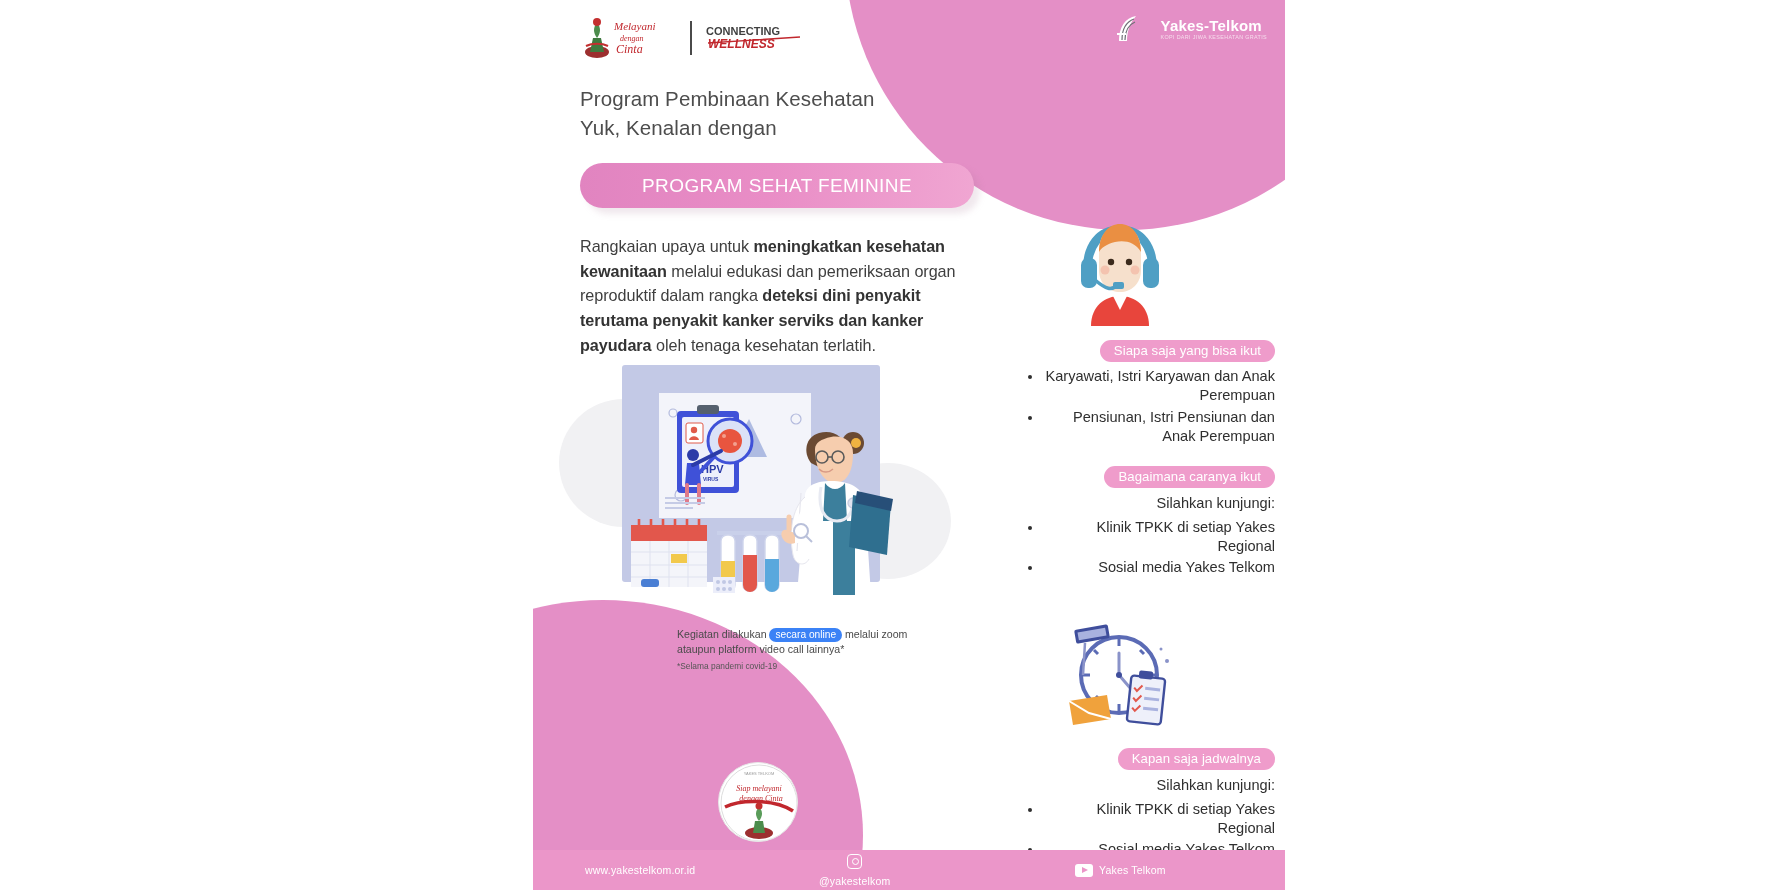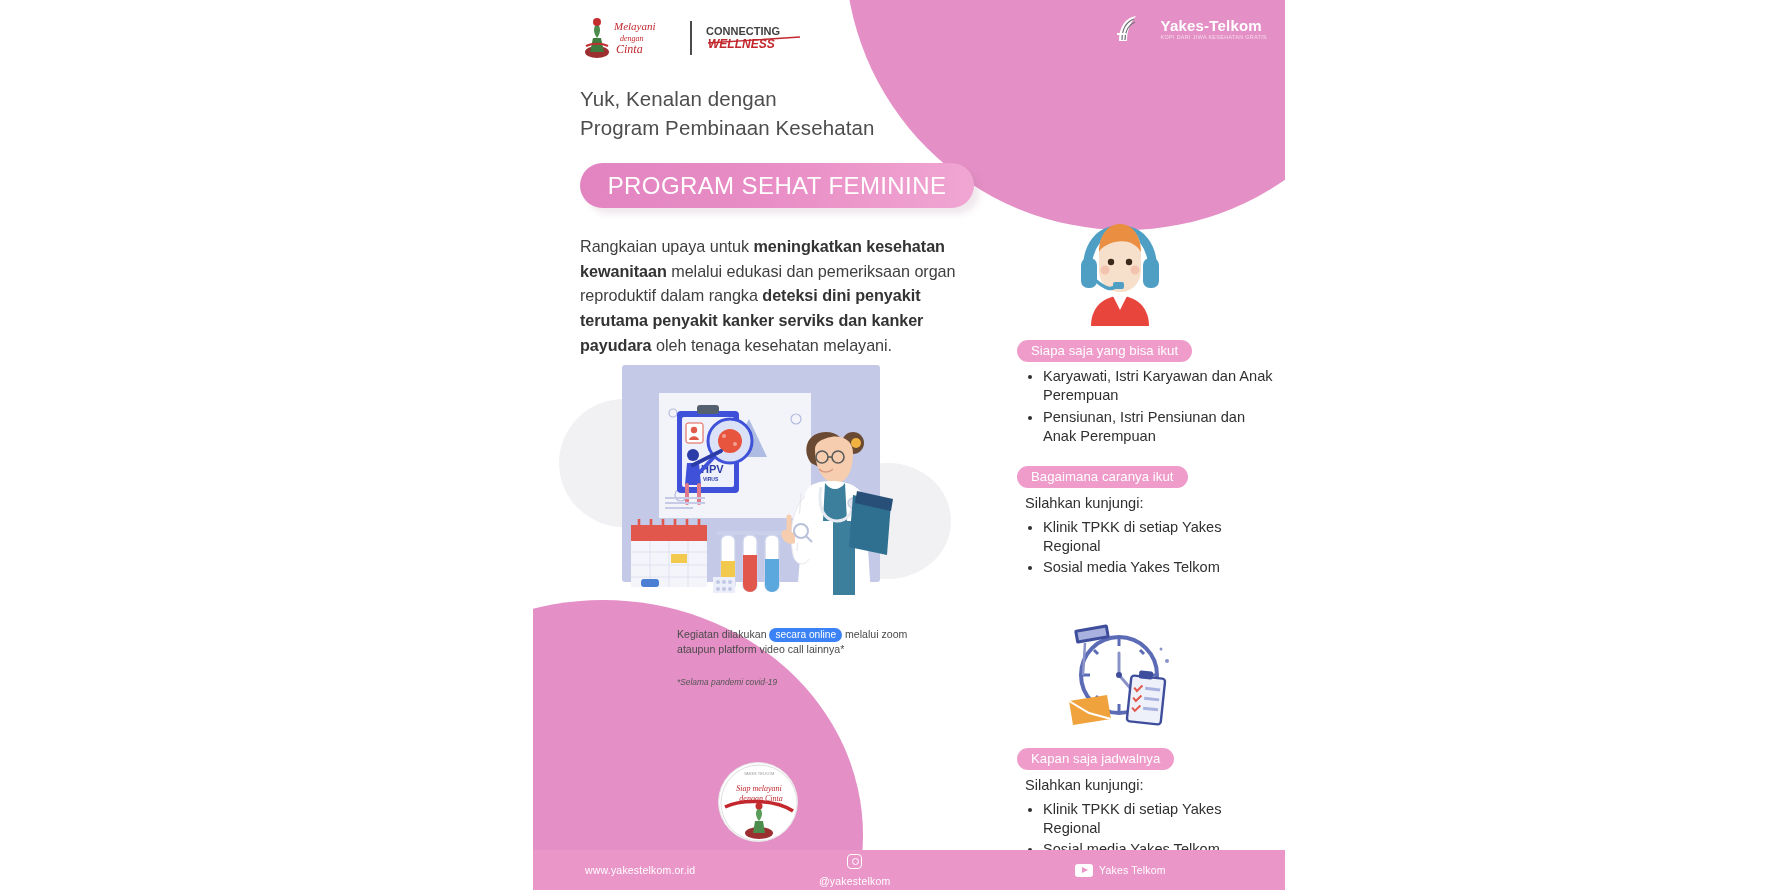--- a/index.html
+++ b/index.html
@@ -96,21 +96,21 @@
     background: rgba(160,110,140,.16);
     filter: blur(3px);
   }
   .pill {
     position: relative;
     width: 394px; height: 45px; border-radius: 23px;
     background: linear-gradient(95deg, #e184c0 0%, #e98dc6 48%, #f0a6d2 100%);
     display: flex; align-items: center; justify-content: center;
   }
   .pill-text {
-    color: #ffffff; font-size: 24px; letter-spacing: .4px;
+    color: #ffffff; font-size: 19px; letter-spacing: .4px;
   }
 
   
   .body-copy {
     position: absolute; left: 47px; top: 218px;
     width: 410px;
     font-size: 16.2px; line-height: 1.52; color: #3f3f3f;
     letter-spacing: -.05px;
   }
   .body-copy b { font-weight: bold; color: #333; }
@@ -131,36 +131,36 @@
   
   .caption {
     position: absolute; left: 144px; top: 627px;
     width: 250px;
     font-size: 10.6px; color: #4a4a4a; line-height: 1.42;
   }
   .caption .hl {
     background: #3b82f6; color: #ffffff; border-radius: 8px;
     padding: 1px 6px 2px 6px; font-size: 10.2px;
   }
-  .caption .fine { display: block; margin-top: 19px; font-size: 8.4px; color: #555; font-style: italic; }
+  .caption .fine { display: block; margin-top: 3px; font-size: 8.4px; color: #555; }
 
   
   .badge {
     position: absolute; left: 185px; top: 762px;
     width: 80px; height: 80px; border-radius: 50%;
     background: #ffffff; border: 1.5px solid #e6e6e6;
     overflow: hidden;
   }
 
   
   .rcol { position: absolute; left: 470px; top: 0; width: 282px; height: 890px; }
   .avatar-cs { position: absolute; left: 62px; top: 208px; width: 110px; height: 118px; }
   .clock-ill { position: absolute; left: 60px; top: 613px; width: 120px; height: 118px; }
 
-  .sec { position: absolute; left: 14px; width: 258px; }
+  .sec { position: absolute; left: 14px; width: 258px; text-align: right; }
   .sec-head {
     display: inline-block;
     background: #ef9ccb; color: #ffffff;
     border-radius: 14px;
     font-size: 13.2px;
     padding: 3px 14px 4px 14px;
     letter-spacing: .05px;
   }
   .sec-lead {
     font-size: 14.6px; color: #2f2f2f; margin: 6px 0 0 8px; line-height: 1.3;
@@ -242,32 +242,32 @@
         <path d="M9 26 C9 17 12 11 19 8" stroke="#6f6f76" stroke-width="1.2" fill="none"></path>
         <path d="M1 20 L10 20" stroke="#ffffff" stroke-width="2"></path>
       </svg>
       <span class="yakes-text">
         <span class="yakes-name">Yakes-Telkom</span>
         <span class="yakes-sub">KOPI DARI JIWA KESEHATAN GRATIS</span>
       </span>
     </div>
 
     <div class="headline">
+      <span>Program Pembinaan Kesehatan</span>
       <span>Yuk, Kenalan dengan</span>
-      <span>Program Pembinaan Kesehatan</span>
     </div>
 
     <div class="pill-wrap">
       <div class="pill-shadow"></div>
       <div class="pill">
         <span class="pill-text">PROGRAM SEHAT FEMININE</span>
       </div>
     </div>
 
-    <p class="body-copy"><span>Rangkaian upaya untuk </span><b>meningkatkan kesehatan kewanitaan</b><span> melalui edukasi dan pemeriksaan organ reproduktif dalam rangka </span><b>deteksi dini penyakit terutama penyakit kanker serviks dan kanker payudara</b><span> oleh tenaga kesehatan melayani.</span></p>
+    <p class="body-copy"><span>Rangkaian upaya untuk </span><b>meningkatkan kesehatan kewanitaan</b><span> melalui edukasi dan pemeriksaan organ reproduktif dalam rangka </span><b>deteksi dini penyakit terutama penyakit kanker serviks dan kanker payudara</b><span> oleh tenaga kesehatan terlatih.</span></p>
 
     <div class="illus-wrap">
       <div class="illus-ghost ghost-a"></div>
       <div class="illus-ghost ghost-b"></div>
       <div class="illus-card"></div>
       <svg class="illus-svg" width="420" height="270" viewBox="0 0 420 270">
 
         <rect x="106" y="48" width="152" height="125" fill="#f3f4fa"></rect>
 
         <circle cx="120" cy="68" r="4" fill="none" stroke="#b3badd" stroke-width="1.2"></circle>

